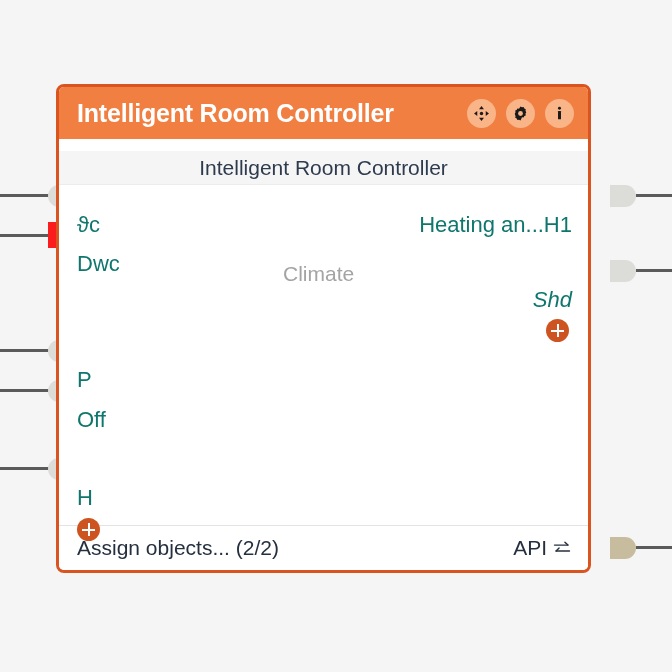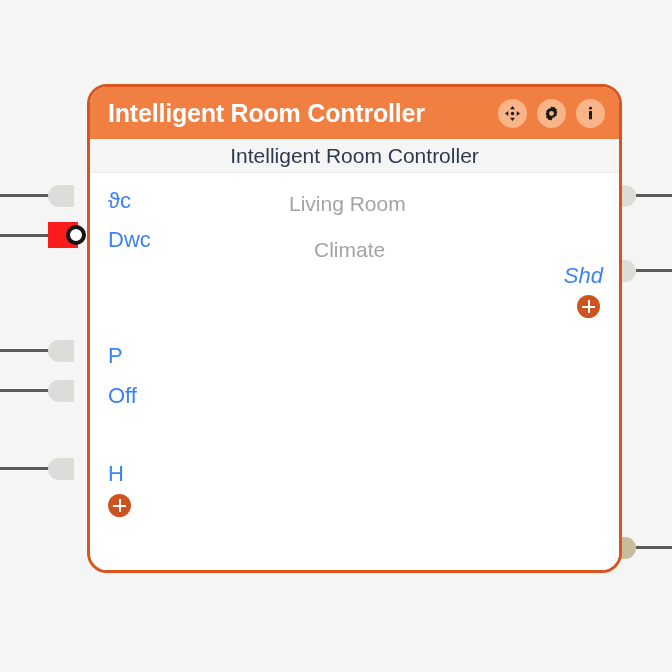--- a/index.html
+++ b/index.html
@@ -60,31 +60,32 @@
     height: 20px;
     border-radius: 50%;
     background: #ffffff;
     border: 4px solid #151515;
     box-sizing: border-box;
   }
 
   
   #node {
     position: absolute;
-    left: 87px;
+    left: 56px;
     top: 84px;
     width: 535px;
     height: 489px;
     background: #ffffff;
     border: 3px solid #d9541f;
-    border-radius: 20px;
+    border-radius: 8px;
     box-sizing: border-box;
     display: flex;
     flex-direction: column;
     overflow: hidden;
+    gap: 12px;
   }
 
   
   .node-header {
     height: 52px;
     min-height: 52px;
     background: #f17f42;
     display: flex;
     align-items: center;
     padding: 0 14px 0 18px;
@@ -127,21 +128,21 @@
   
   .node-body {
     position: relative;
     flex: 1;
     background: #ffffff;
   }
 
   .port-label {
     position: absolute;
     font-size: 22px;
-    color: #3b82f6;
+    color: #0f766e;
     white-space: nowrap;
     line-height: 1;
   }
   .port-label.in  { left: 18px; }
   .port-label.out { right: 16px; text-align: right; }
 
   .ctx-label {
     position: absolute;
     font-size: 21px;
     color: #a4a4a4;
@@ -264,23 +265,37 @@
     <div class="node-body">
 
       <div class="port-label in" style="top:17px;">ϑc</div>
       <div class="port-label in" style="top:56px;">Dwc</div>
       <div class="port-label in" style="top:172px;">P</div>
       <div class="port-label in" style="top:212px;">Off</div>
       <div class="port-label in" style="top:290px;">H</div>
 
       <div class="add-btn" style="left:18px; top:321px;"></div>
 
-      <div class="ctx-label" style="left:199px; top:20px;">Living Room</div>
       <div class="ctx-label" style="left:224px; top:66px;text-align:right;">Climate</div>
 
+      <div class="port-label out" style="top:17px;">Heating an...H1</div>
       <div class="port-label out" style="top:92px;font-style:italic;">Shd</div>
 
       <div class="add-btn" style="right:19px; top:122px;"></div>
     </div>
 
+    <div class="node-footer">
+      <div class="footer-left">Assign objects... (2/2)</div>
+      <div class="footer-right">
+        <span>API</span>
+        <svg class="swap-icon" width="20" height="20" viewBox="0 0 24 24">
+          <g stroke="#25303f" stroke-width="1.7" fill="none" stroke-linecap="round" stroke-linejoin="round">
+            <path d="M3 8.5h16"></path>
+            <path d="M15.5 5l3.6 3.5"></path>
+            <path d="M21 15.5H5"></path>
+            <path d="M8.5 12L4.9 15.5"></path>
+          </g>
+        </svg>
+      </div>
+    </div>
 
   </div>
 </div>
 
 </body></html>

